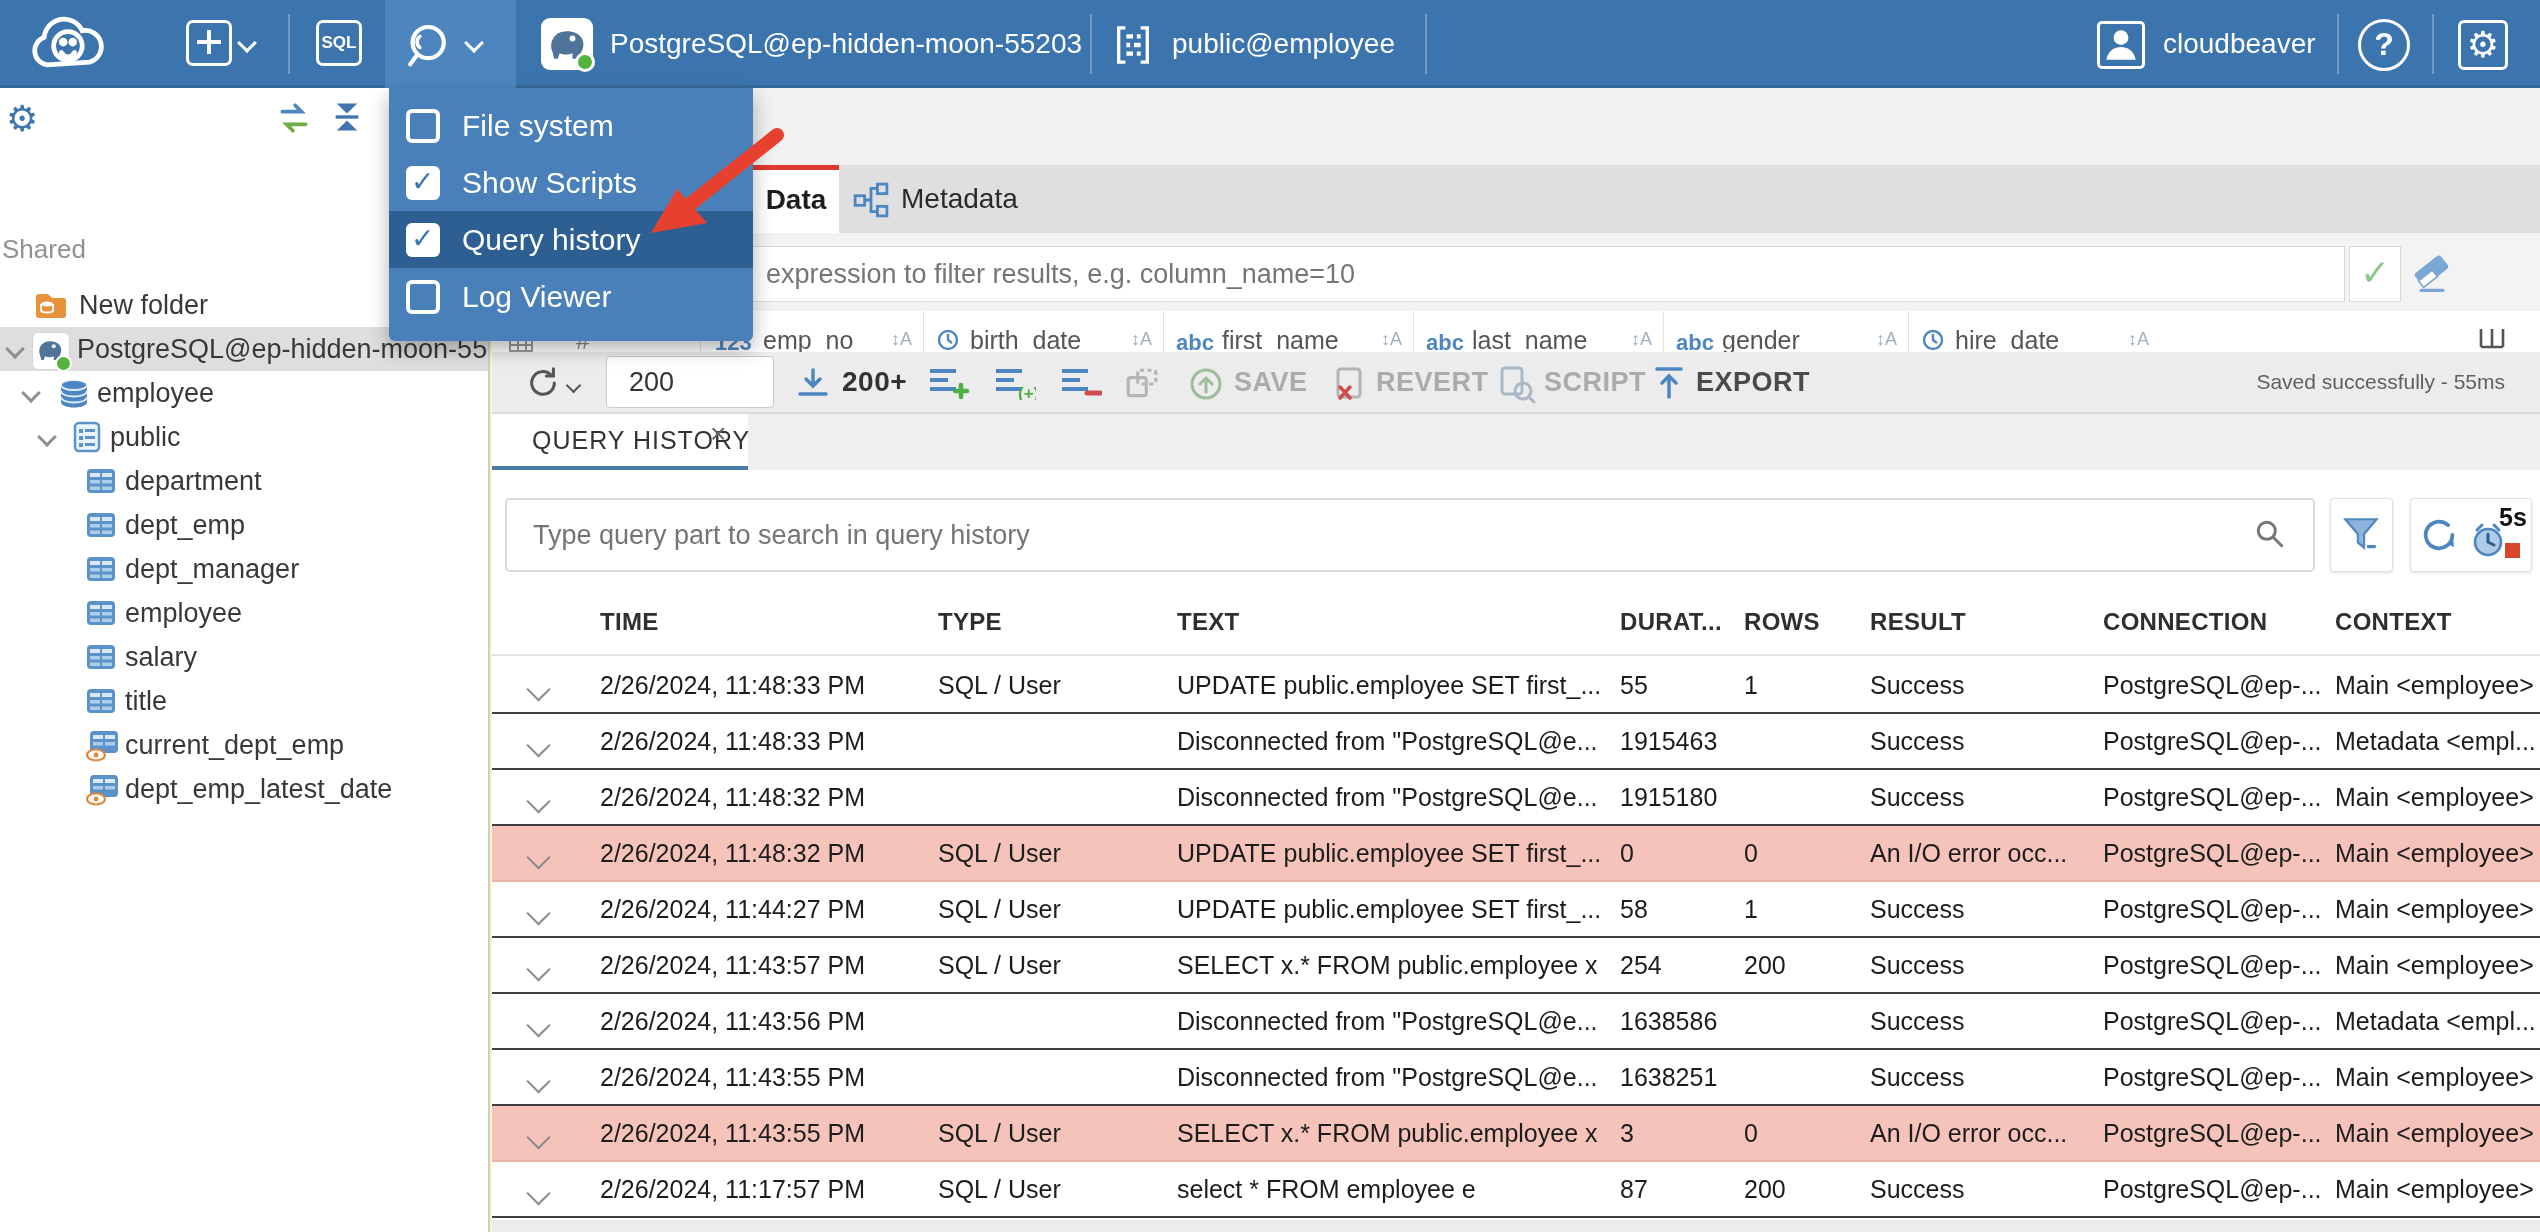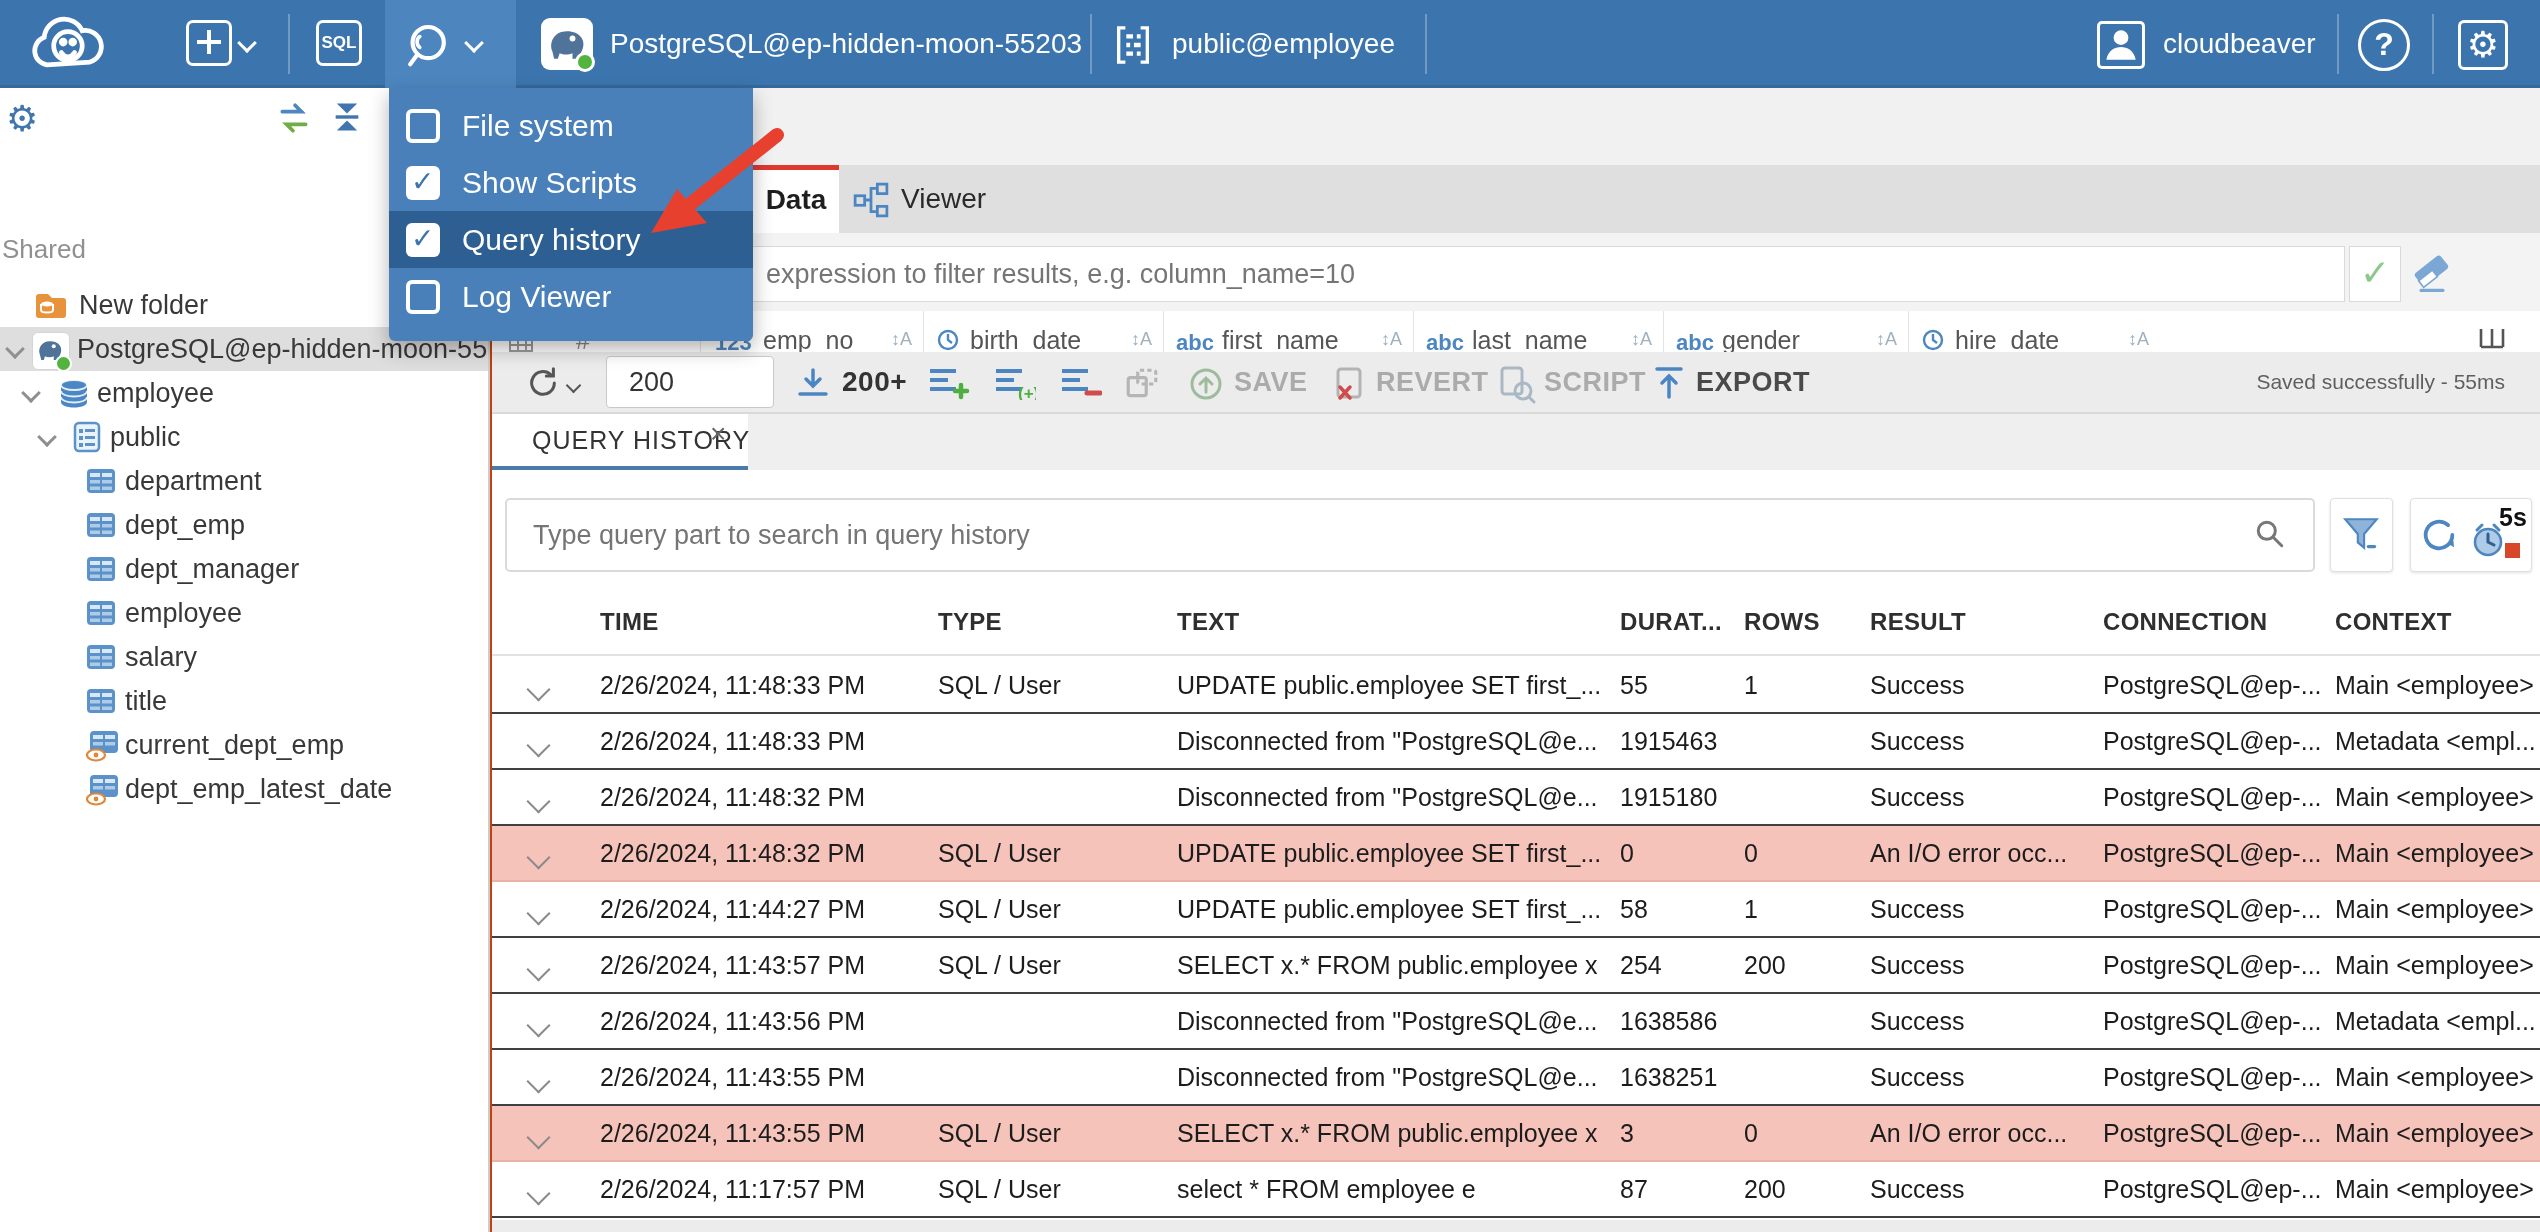--- a/index.html
+++ b/index.html
@@ -1,16 +1,16 @@
 <!DOCTYPE html>
 <html><head>
 <meta charset="utf-8">
 <style>
   html,body{margin:0;padding:0;background:#fff;font-family:"Liberation Sans","DejaVu Sans",sans-serif;}
-  #app{position:relative;width:2540px;height:1232px;overflow:hidden;background:#c2410c;}
+  #app{position:relative;width:2540px;height:1232px;overflow:hidden;background:#fef9c3;}
   .abs{position:absolute;}
 
   
   #topbar{position:absolute;left:0;top:0;width:2540px;height:88px;background:#3c75ae;box-shadow:inset 0 -3px 0 rgba(0,0,0,.10);}
   .tbdiv{position:absolute;top:14px;width:2px;height:60px;background:rgba(255,255,255,.28);}
   .tblabel{position:absolute;top:0;height:88px;line-height:88px;color:#fff;font-size:28px;white-space:nowrap;}
   .tbbox{position:absolute;border:3px solid #fff;border-radius:7px;box-sizing:border-box;}
   .chev-w{display:inline-block;width:11px;height:11px;border-right:3px solid #fff;border-bottom:3px solid #fff;transform:rotate(45deg);}
   #tools-btn-bg{position:absolute;left:385px;top:0;width:131px;height:88px;background:#4d86bf;}
   .pgsq{position:absolute;background:#fff;border-radius:9px;}
@@ -345,21 +345,21 @@
     </div>
     <div id="diagram-tab">
       <span class="abs" style="left:14px;top:17px;">
         <svg width="36" height="36" viewBox="0 0 34 34" fill="none" stroke="#4b86c2" stroke-width="2.6">
           <rect x="2" y="13" width="9" height="9"></rect>
             <rect x="23" y="2" width="9" height="9"></rect>
             <rect x="23" y="23" width="9" height="9"></rect>
           <path d="M11 17h6V6h6M17 17v11h6"></path>
         </svg>
       </span>
-      <span class="dlabel">Viewer</span>
+      <span class="dlabel">Metadata</span>
     </div>
   </div>
 
   <div id="filter-row">
     <input id="filter-input" type="text" placeholder="expression to filter results, e.g. column_name=10" style="">
     <div id="filter-apply"><span>✓</span></div>
     <span class="abs" style="left:1916px;top:16px;">
       <svg width="48" height="48" viewBox="0 0 44 44">
         <g transform="rotate(-38 22 19)">
           <rect x="6" y="12" width="30" height="15" rx="3" fill="#7ba7d4"></rect>

